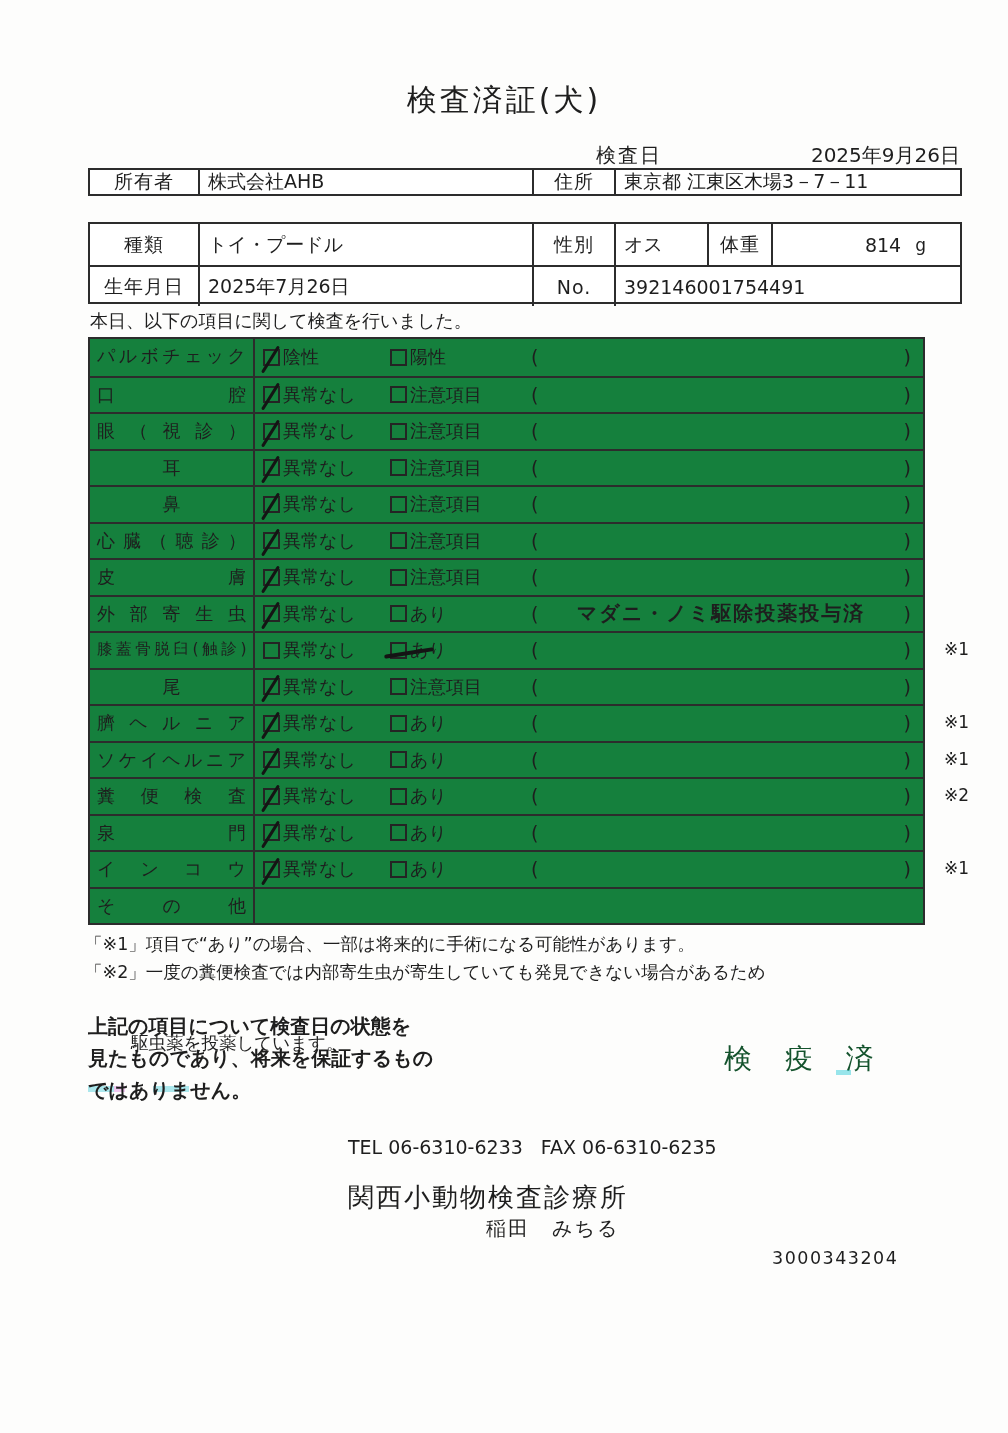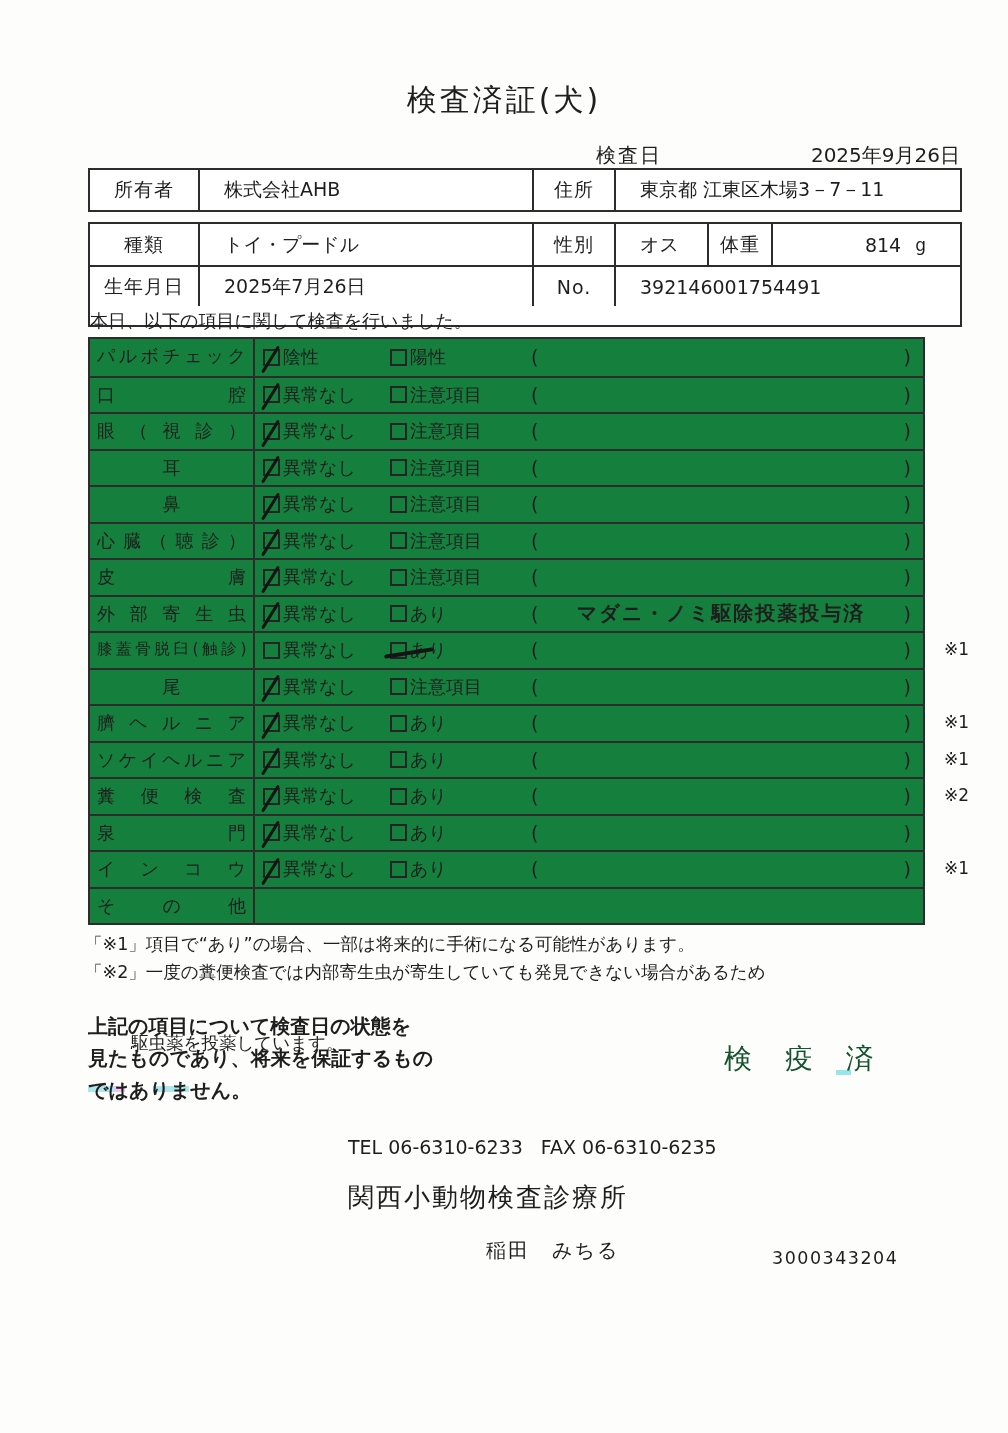--- a/index.html
+++ b/index.html
@@ -10,29 +10,29 @@
   }
   
   .title { position:absolute; top:80px; left:0; width:100%; text-align:center;
            font-size:30px; letter-spacing:3px; }
   
   .date-label { position:absolute; top:142px; left:596px; font-size:20px; letter-spacing:2px; }
   .date-value { position:absolute; top:142px; right:48px; font-size:20px; }
 
   
   .htable { position:absolute; left:88px; width:874px; border:2px solid #2c2c2c; box-sizing:border-box; background:#fff; }
-  .t-owner { top:168px; height:44px; display:grid; grid-template-columns:108px 334px 82px 1fr; }
-  .t-animal { top:222px; height:105px; }
+  .t-owner { top:168px; height:28px; display:grid; grid-template-columns:108px 334px 82px 1fr; }
+  .t-animal { top:222px; height:82px; }
   .hrow { display:grid; height:41px; box-sizing:border-box; }
   .hrow.r1 { grid-template-columns:108px 334px 82px 93px 64px 1fr; }
   .hrow.r2 { grid-template-columns:108px 334px 82px 1fr; border-top:2px solid #2c2c2c; }
   .hcell { display:flex; align-items:center; font-size:19px; box-sizing:border-box; overflow:hidden; white-space:nowrap; }
   .hcell + .hcell { border-left:2px solid #2c2c2c; }
   .hcell.lab { justify-content:center; letter-spacing:1px; }
-  .hcell.val { padding-left:24px;text-align:right; }
+  .hcell.val { padding-left:8px;text-align:right; }
   .hcell.wval { justify-content:flex-end; padding-right:34px; }
   .hcell.wval .unit { margin-left:14px; font-size:17px; }
 
   .intro { position:absolute; top:309px; left:90px; font-size:18px; }
 
   
   .items { position:absolute; top:337px; left:88px; width:837px; border:2px solid #2c2c2c; box-sizing:border-box; background:#15803d; }
   .irow { display:flex; height:36.5px; box-sizing:border-box; position:relative; }
   .irow + .irow { border-top:2px solid #2c2c2c; }
   .ilabel { width:165px; box-sizing:border-box; border-right:2px solid #2c2c2c;
@@ -66,21 +66,21 @@
            color:#14532d; white-space:nowrap; }
   .stamp::after { content:""; position:absolute; left:112px; bottom:3px; width:15px; height:5px;
                   background:rgba(70,210,220,.55); }
 
   
   .addr-line { position:absolute; top:1091px; left:340px; font-size:19px; white-space:nowrap; }
   .addr-line .gap { display:inline-block; width:36px; }
   .tel-line { position:absolute; top:1136px; left:348px; font-size:19px; white-space:nowrap; }
   .tel-line .gap { display:inline-block; width:18px; }
   .clinic-name { position:absolute; top:1180px; left:348px; font-size:26px; letter-spacing:2px; }
-  .vet-name { position:absolute; top:1215px; left:486px; font-size:20px; letter-spacing:2px;margin-top:22px; }
+  .vet-name { position:absolute; top:1215px; left:486px; font-size:20px; letter-spacing:2px; }
   .serial { position:absolute; top:1248px; left:772px; font-size:17.5px; letter-spacing:1.5px; }
 </style>
 </head>
 <body>
 
 <div class="page">
 
   <div class="title">検査済証(犬)</div>
 
   <div class="date-label">検査日</div>

